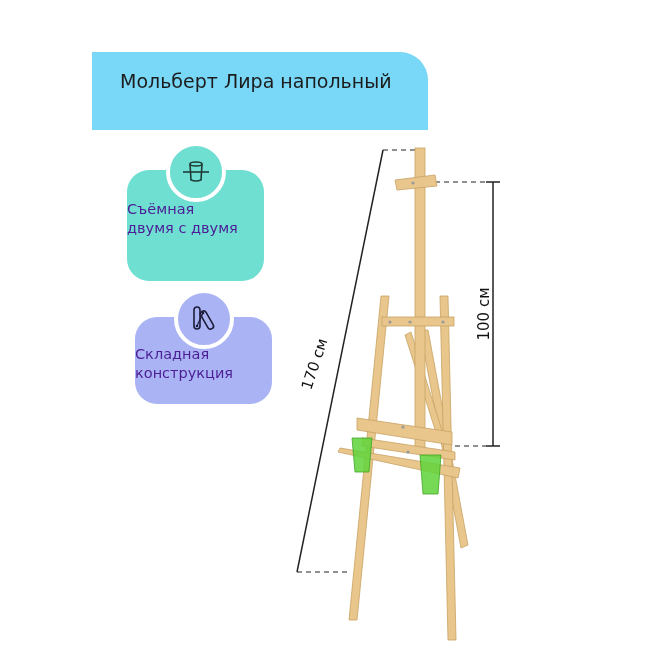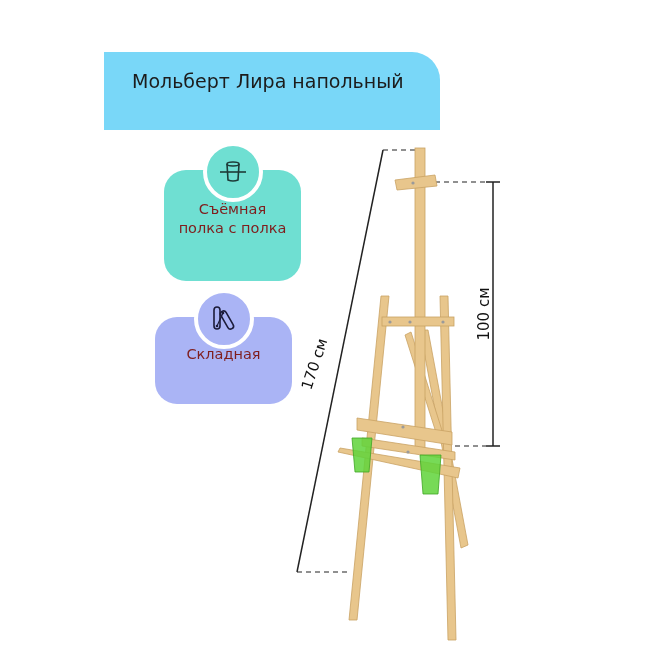--- a/index.html
+++ b/index.html
@@ -1,25 +1,25 @@
 <!DOCTYPE html>
 <html><head>
 <meta charset="utf-8">
 <style>
   html, body { margin:0; padding:0; }
   body { width:650px; height:650px; background:#ffffff; position:relative; overflow:hidden; font-family:"DejaVu Sans", sans-serif; }
-  .title-box { position:absolute; left:104px; top:52px; width:336px; height:78px; background:#79d7f8; border-top-right-radius:28px; box-sizing:border-box; padding:18px 0 0 28px; }
+  .title-box { position:absolute; left:92px; top:52px; width:336px; height:78px; background:#79d7f8; border-top-right-radius:28px; box-sizing:border-box; padding:18px 0 0 28px; }
   .title-line { font-size:19px; line-height:23px; color:#1c1c1c; display:block; white-space:nowrap; }
-  .feature { position:absolute; border-radius:22px; box-sizing:border-box; text-align:center; color:#7f1d1d; font-size:14.5px; line-height:19px;margin-left:37px; }
+  .feature { position:absolute; border-radius:22px; box-sizing:border-box; color:#4c1d95; font-size:14.5px; line-height:19px; }
   .feature .circle { position:absolute; left:50%; top:-28px; width:60px; height:60px; margin-left:-30px; border-radius:50%; border:4px solid #ffffff; box-sizing:border-box; }
   .feature .circle svg { position:absolute; left:50%; top:50%; transform:translate(-50%,-50%); }
   .feature .txt { display:block; }
   .f1 { left:127px; top:170px; width:137px; height:111px; background:#6fdfd2; padding-top:30px; }
   .f1 .circle { background:#6fdfd2; }
-  .f2 { left:118px; top:317px; width:137px; height:87px; background:#aab4f5; padding-top:28px; }
+  .f2 { left:135px; top:317px; width:137px; height:87px; background:#aab4f5; padding-top:28px; }
   .f2 .circle { background:#aab4f5; }
   .easel { position:absolute; left:0; top:0; }
   .dim-label { position:absolute; font-size:15px; color:#111; white-space:nowrap; transform-origin:center center; }
   .dim-170 { left:288px; top:355px; transform:rotate(-72deg); }
   .dim-100 { left:458px; top:305px; transform:rotate(-90deg); }
 </style>
 </head>
 <body>
 
 <div class="title-box">
@@ -28,34 +28,35 @@
 
 <div class="feature f1">
   <div class="circle">
     <svg width="30" height="26" viewBox="0 0 30 26">
       <line x1="2" y1="13" x2="28" y2="13" stroke="#1e3b38" stroke-width="1.6"></line>
       <ellipse cx="15" cy="5" rx="6" ry="2" fill="none" stroke="#1e3b38" stroke-width="1.6"></ellipse>
       <path d="M9 5 L10 21 Q15 23 20 21 L21 5" fill="none" stroke="#1e3b38" stroke-width="1.6"></path>
     </svg>
   </div>
   <span class="txt">Съёмная</span>
-  <span class="txt">полка с полка</span>
+  <span class="txt">двумя с двумя</span>
 </div>
 
 <div class="feature f2">
   <div class="circle">
     <svg width="30" height="30" viewBox="0 0 30 30">
       <rect x="5" y="3" width="6" height="22" rx="3" fill="none" stroke="#1c1c3a" stroke-width="1.6"></rect>
       <rect x="15" y="6" width="6" height="20" rx="3" transform="rotate(-30 18 16)" fill="none" stroke="#1c1c3a" stroke-width="1.6"></rect>
       <circle cx="8" cy="22" r="1.3" fill="#1c1c3a"></circle>
       <circle cx="14" cy="9" r="1.3" fill="#1c1c3a"></circle>
       <line x1="8" y1="22" x2="14" y2="9" stroke="#1c1c3a" stroke-width="1.2"></line>
     </svg>
   </div>
   <span class="txt">Складная</span>
+  <span class="txt">конструкция</span>
 </div>
 
 <svg class="easel" width="650" height="650" viewBox="0 0 650 650">
 
   <g stroke="#222" fill="none">
     <line x1="383" y1="150" x2="297" y2="572" stroke-width="1.5"></line>
     <line x1="383" y1="150" x2="415" y2="150" stroke-width="1.2" stroke-dasharray="5,4"></line>
     <line x1="297" y1="572" x2="350" y2="572" stroke-width="1.2" stroke-dasharray="5,4"></line>
     <line x1="493" y1="182" x2="493" y2="446" stroke-width="1.5"></line>
     <line x1="486" y1="182" x2="500" y2="182" stroke-width="1.5"></line>

